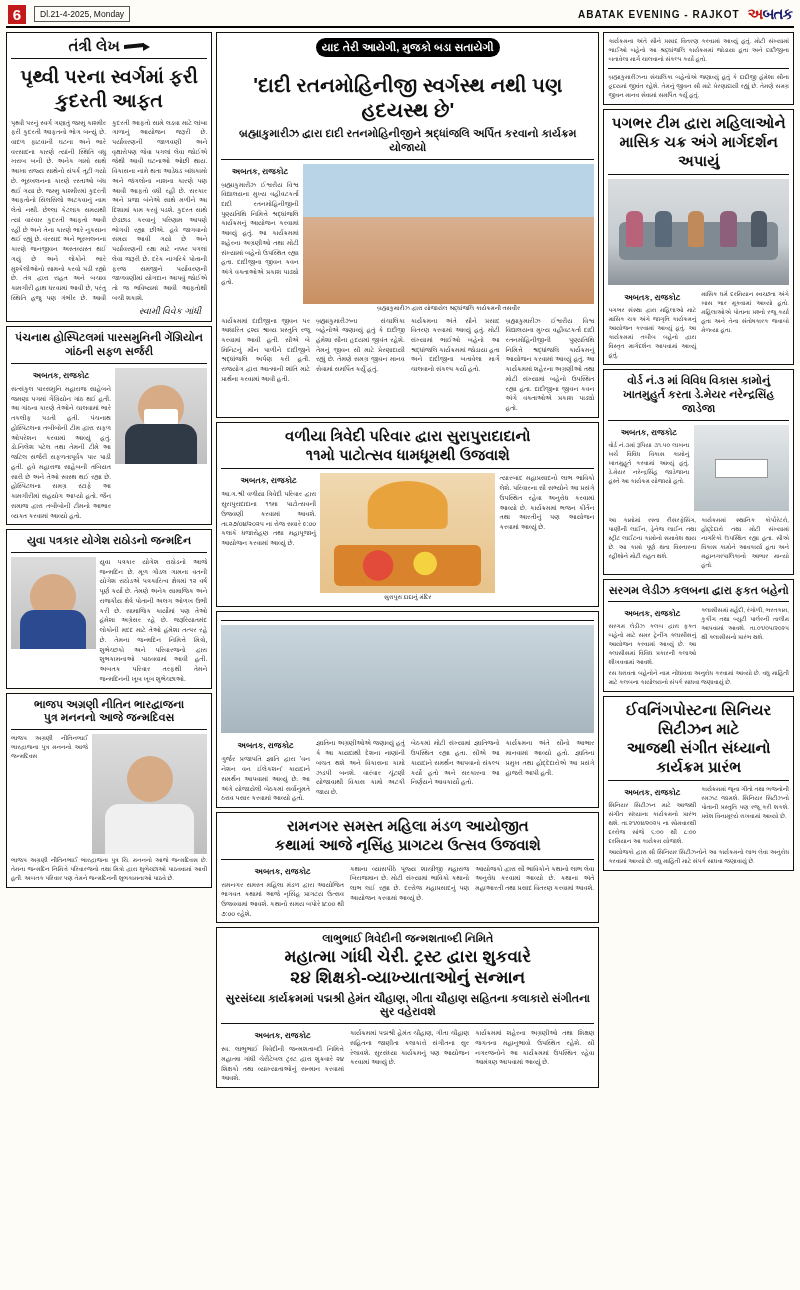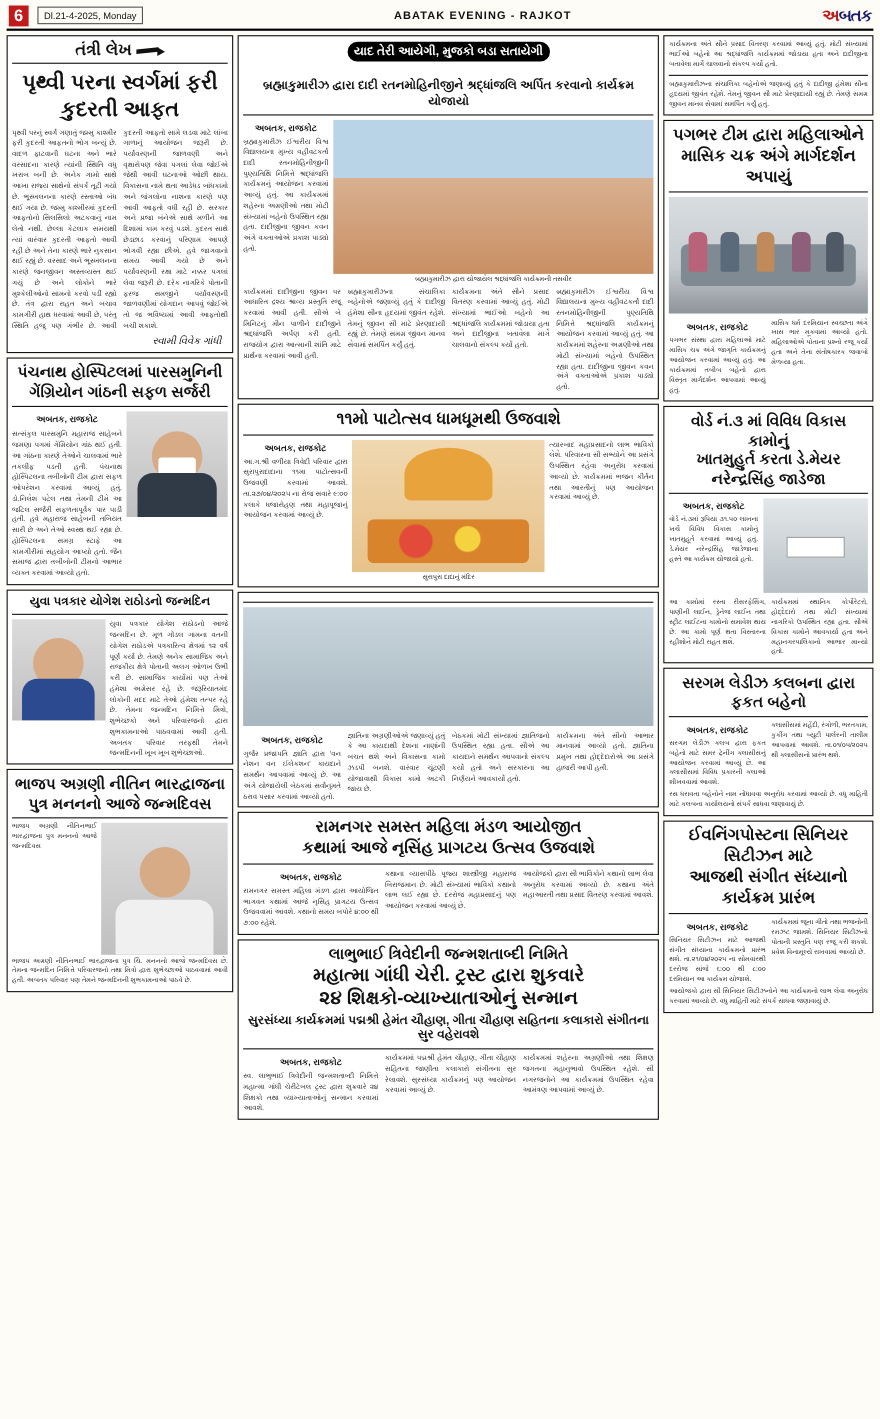--- a/index.html
+++ b/index.html
@@ -17,37 +17,37 @@
   
   .masthead {
     display:flex; align-items:center; gap:8px;
     border-bottom:2px solid #000; padding:2px 2px 4px 2px; height:24px;
   }
   .pageno {
     background:#c21a1a; color:#fff; font-weight:bold; font-size:15px;
     width:18px; height:19px; display:flex; align-items:center; justify-content:center;
   }
   .datebox { border:1px solid #555; font-size:8.5px; padding:2px 5px; }
-  .mast-center { flex:1; text-align:center; font-size:10px; font-weight:bold; letter-spacing:1px; }
+  .mast-center { flex:1; text-align:right; font-size:10px; font-weight:bold; letter-spacing:1px; }
   .mast-right { font-size:15px; font-weight:bold; color:#1a1a6e; letter-spacing:-1px; }
   .mast-right .red { color:#c21a1a; }
 
   
   .cols { display:flex; gap:4px; margin-top:4px; }
   .col-l { width:212px; }
   .col-m { width:394px; }
   .col-r { width:196px; }
 
   .box { border:1px solid #111; padding:4px; margin-bottom:4px; background:#fff; }
   .hr { border:0; border-top:1px solid #111; margin:4px 0; }
 
   .gu { font-family:"Liberation Sans", sans-serif; }
   .hd1 { font-size:19px; font-weight:bold; line-height:1.25; text-align:center; }
   .hd2 { font-size:15px; font-weight:bold; line-height:1.25; text-align:center; }
-  .hd3 { font-size:14px; font-weight:bold; line-height:1.25; text-align:center; }
+  .hd3 { font-size:11px; font-weight:bold; line-height:1.25; text-align:center; }
   .hd4 { font-size:11px; font-weight:bold; line-height:1.25; text-align:center; }
   .kicker {
     background:#000; color:#fff; font-size:11px; font-weight:bold;
     text-align:center; padding:3px 6px; border-radius:12px; display:inline-block;
   }
   .kicker-wrap { text-align:center; margin-bottom:16px; }
 
   .byline { font-size:8px; font-weight:bold; text-align:center; margin:3px 0; }
   .body { font-size:6.4px; line-height:1.52; text-align:justify; color:#1a1a1a; }
   .body.tiny { font-size:6px; line-height:1.5; }
@@ -180,20 +180,21 @@
       </div>
 
     </div>
 
     <div class="col-m">
 
       <div class="box">
         <div class="kicker-wrap">
           <span class="kicker gu">યાદ તેરી આયેગી, મુજકો બડા સતાયેગી</span>
         </div>
+        <div class="hd1 gu" style="font-size:20px;">'દાદી રતનમોહિનીજી સ્વર્ગસ્થ નથી પણ હદયસ્થ છે'</div>
         <div class="hd4 gu" style="margin:4px 0;">બ્રહ્માકુમારીઝ દ્વારા દાદી રતનમોહિનીજીને શ્રદ્ધાંજલિ અર્પિત કરવાનો કાર્યક્રમ યોજાયો</div>
         <hr class="hr">
         <div style="display:flex; gap:4px;">
           <div style="width:21%;">
             <div class="byline gu">અબતક, રાજકોટ</div>
             <div class="body">બ્રહ્માકુમારીઝ ઈશ્વરીય વિશ્વ વિદ્યાલયના મુખ્ય વહીવટકર્તા દાદી રતનમોહિનીજીની પુણ્યતિથિ નિમિત્તે શ્રદ્ધાંજલિ કાર્યક્રમનું આયોજન કરવામાં આવ્યું હતું. આ કાર્યક્રમમાં શહેરના અગ્રણીઓ તથા મોટી સંખ્યામાં બહેનો ઉપસ્થિત રહ્યા હતા. દાદીજીના જીવન કવન અંગે વક્તાઓએ પ્રકાશ પાડ્યો હતો.</div>
           </div>
           <div style="width:79%;">
             <div class="photo ph-group" style="height:140px;">
               <div class="row1">
@@ -225,20 +226,21 @@
         </div>
         <div style="display:flex; gap:6px; margin-top:3px;">
           <div style="width:25%;" class="body">કાર્યક્રમમાં દાદીજીના જીવન પર આધારિત દ્રશ્ય શ્રાવ્ય પ્રસ્તુતિ રજૂ કરવામાં આવી હતી. સૌએ બે મિનિટનું મૌન પાળીને દાદીજીને શ્રદ્ધાંજલિ અર્પણ કરી હતી. રાજયોગ દ્વારા આત્માની શાંતિ માટે પ્રાર્થના કરવામાં આવી હતી.</div>
           <div style="width:25%;" class="body">બ્રહ્માકુમારીઝના સંચાલિકા બહેનોએ જણાવ્યું હતું કે દાદીજી હંમેશા સૌના હૃદયમાં જીવંત રહેશે. તેમનું જીવન સૌ માટે પ્રેરણાદાયી રહ્યું છે. તેમણે સમગ્ર જીવન માનવ સેવામાં સમર્પિત કર્યું હતું.</div>
           <div style="width:25%;" class="body">કાર્યક્રમના અંતે સૌને પ્રસાદ વિતરણ કરવામાં આવ્યું હતું. મોટી સંખ્યામાં ભાઈઓ બહેનો આ શ્રદ્ધાંજલિ કાર્યક્રમમાં જોડાયા હતા અને દાદીજીના બતાવેલા માર્ગે ચાલવાનો સંકલ્પ કર્યો હતો.</div>
           <div style="width:25%;" class="body">બ્રહ્માકુમારીઝ ઈશ્વરીય વિશ્વ વિદ્યાલયના મુખ્ય વહીવટકર્તા દાદી રતનમોહિનીજીની પુણ્યતિથિ નિમિત્તે શ્રદ્ધાંજલિ કાર્યક્રમનું આયોજન કરવામાં આવ્યું હતું. આ કાર્યક્રમમાં શહેરના અગ્રણીઓ તથા મોટી સંખ્યામાં બહેનો ઉપસ્થિત રહ્યા હતા. દાદીજીના જીવન કવન અંગે વક્તાઓએ પ્રકાશ પાડ્યો હતો.</div>
         </div>
       </div>
 
       <div class="box">
+        <div class="hd2 gu">વળીયા ત્રિવેદી પરિવાર દ્વારા સુરાપુરાદાદાનો</div>
         <div class="hd2 gu">૧૧મો પાટોત્સવ ધામધૂમથી ઉજવાશે</div>
         <hr class="hr">
         <div style="display:flex; gap:4px;">
           <div style="width:26%;">
             <div class="byline gu">અબતક, રાજકોટ</div>
             <div class="body">આ.ગ.શ્રી વળીયા ત્રિવેદી પરિવાર દ્વારા સુરાપુરાદાદાના ૧૧મા પાટોત્સવની ઉજવણી કરવામાં આવશે. તા.૨૭/૦૪/૨૦૨૫ ના રોજ સવારે ૯:૦૦ કલાકે ધજારોહણ તથા મહાપૂજાનું આયોજન કરવામાં આવ્યું છે.</div>
           </div>
           <div style="width:48%;">
             <div class="photo ph-temple" style="height:120px;">
               <div class="dome"></div>

